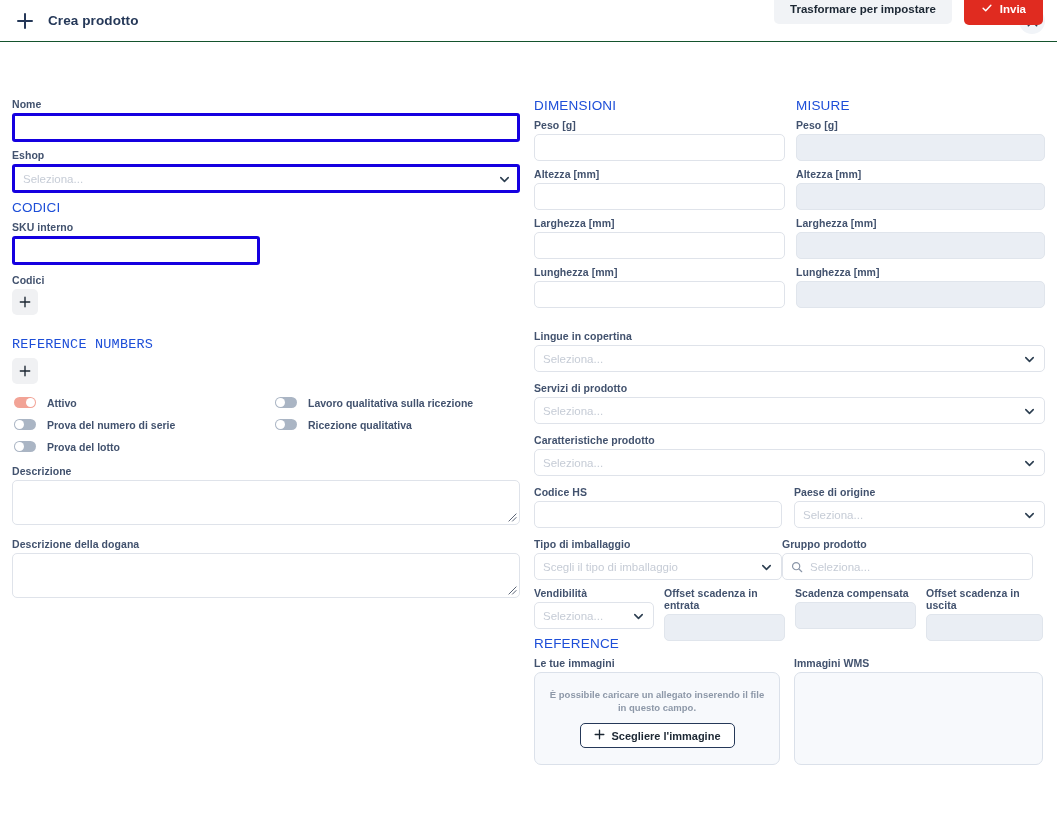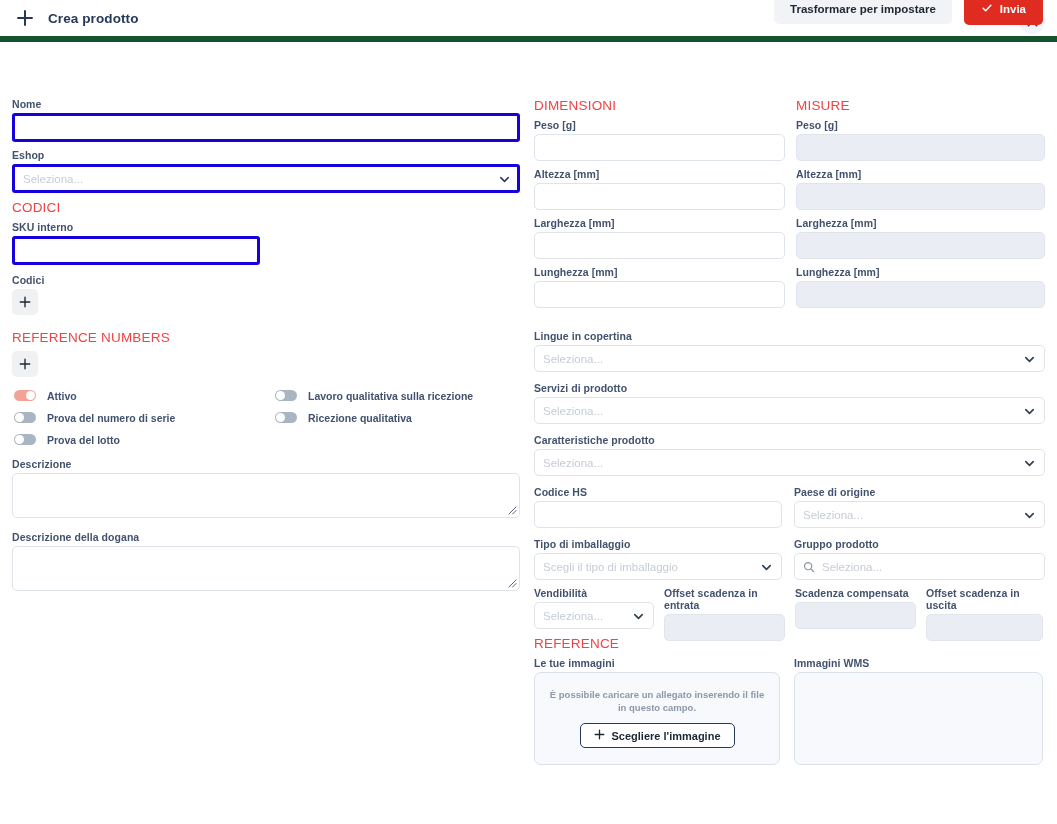--- a/index.html
+++ b/index.html
@@ -13,21 +13,21 @@
     overflow: hidden;
     position: relative;
   }
 
   
   .titlebar {
     height: 42px;
     display: flex;
     align-items: center;
     padding: 0 12px;
-    border-bottom: 6px solid #14532d;
+    border-bottom: 1px solid #14532d;
     position: relative;
   }
   .plus-big {
     width: 26px; height: 26px;
     display: flex; align-items: center; justify-content: center;
     color: #253858;
     margin-right: 10px;
   }
   .plus-big svg { display:block; }
   .app-title {
@@ -62,21 +62,21 @@
   .lbl {
     display: block;
     font-size: 10.5px;
     font-weight: bold;
     color: #42526e;
     margin-bottom: 3px;
     letter-spacing: .05px;
   }
   .sec-head {
     font-size: 13.5px;
-    color: #ef4444;
+    color: #1d4ed8;
     letter-spacing: .2px;
     margin-bottom: 6px;
   }
   .fld {
     width: 100%;
     height: 27px;
     border: 1px solid #dfe3ea;
     border-radius: 5px;
     background: #fff;
     font-size: 11.5px;
@@ -311,21 +311,21 @@
 
     <div style="margin-top:9px;">
       <label class="lbl">Codici</label>
       <button class="plus-sq">
         <svg width="12" height="12" viewBox="0 0 14 14">
             <path d="M7 1.5v11M1.5 7h11" stroke="currentColor" stroke-width="1.6" stroke-linecap="round"></path>
           </svg>
       </button>
     </div>
 
-    <div class="sec-head" style="margin-top:15px;">REFERENCE NUMBERS</div>
+    <div class="sec-head" style="margin-top:22px;font-family:Liberation Mono, monospace;">REFERENCE NUMBERS</div>
     <button class="plus-sq">
       <svg width="12" height="12" viewBox="0 0 14 14">
           <path d="M7 1.5v11M1.5 7h11" stroke="currentColor" stroke-width="1.6" stroke-linecap="round"></path>
         </svg>
     </button>
 
     <div class="toggles">
       <div class="tgl-col-a">
         <div class="tgl-row">
           <span class="tgl on">
@@ -476,21 +476,21 @@
         <input class="fld" type="text" readonly="" placeholder="Seleziona..." style="">
         <span class="chev">
           <svg width="13" height="13" viewBox="0 0 14 14">
               <path d="M3 5.5L7 9.5l4-4" stroke="currentColor" stroke-width="1.7" fill="none" stroke-linecap="round" stroke-linejoin="round"></path>
             </svg>
         </span>
       </div>
     </div>
   </div>
 
-  <div class="col-wide row" style="top:496px; gap:12px;">
+  <div class="col-wide row" style="top:496px; ">
     <div style="width:248px;">
       <label class="lbl">Tipo di imballaggio</label>
       <div class="sel-wrap">
         <input class="fld" type="text" readonly="" placeholder="Scegli il tipo di imballaggio" style="">
         <span class="chev">
           <svg width="13" height="13" viewBox="0 0 14 14">
               <path d="M3 5.5L7 9.5l4-4" stroke="currentColor" stroke-width="1.7" fill="none" stroke-linecap="round" stroke-linejoin="round"></path>
             </svg>
         </span>
       </div>

